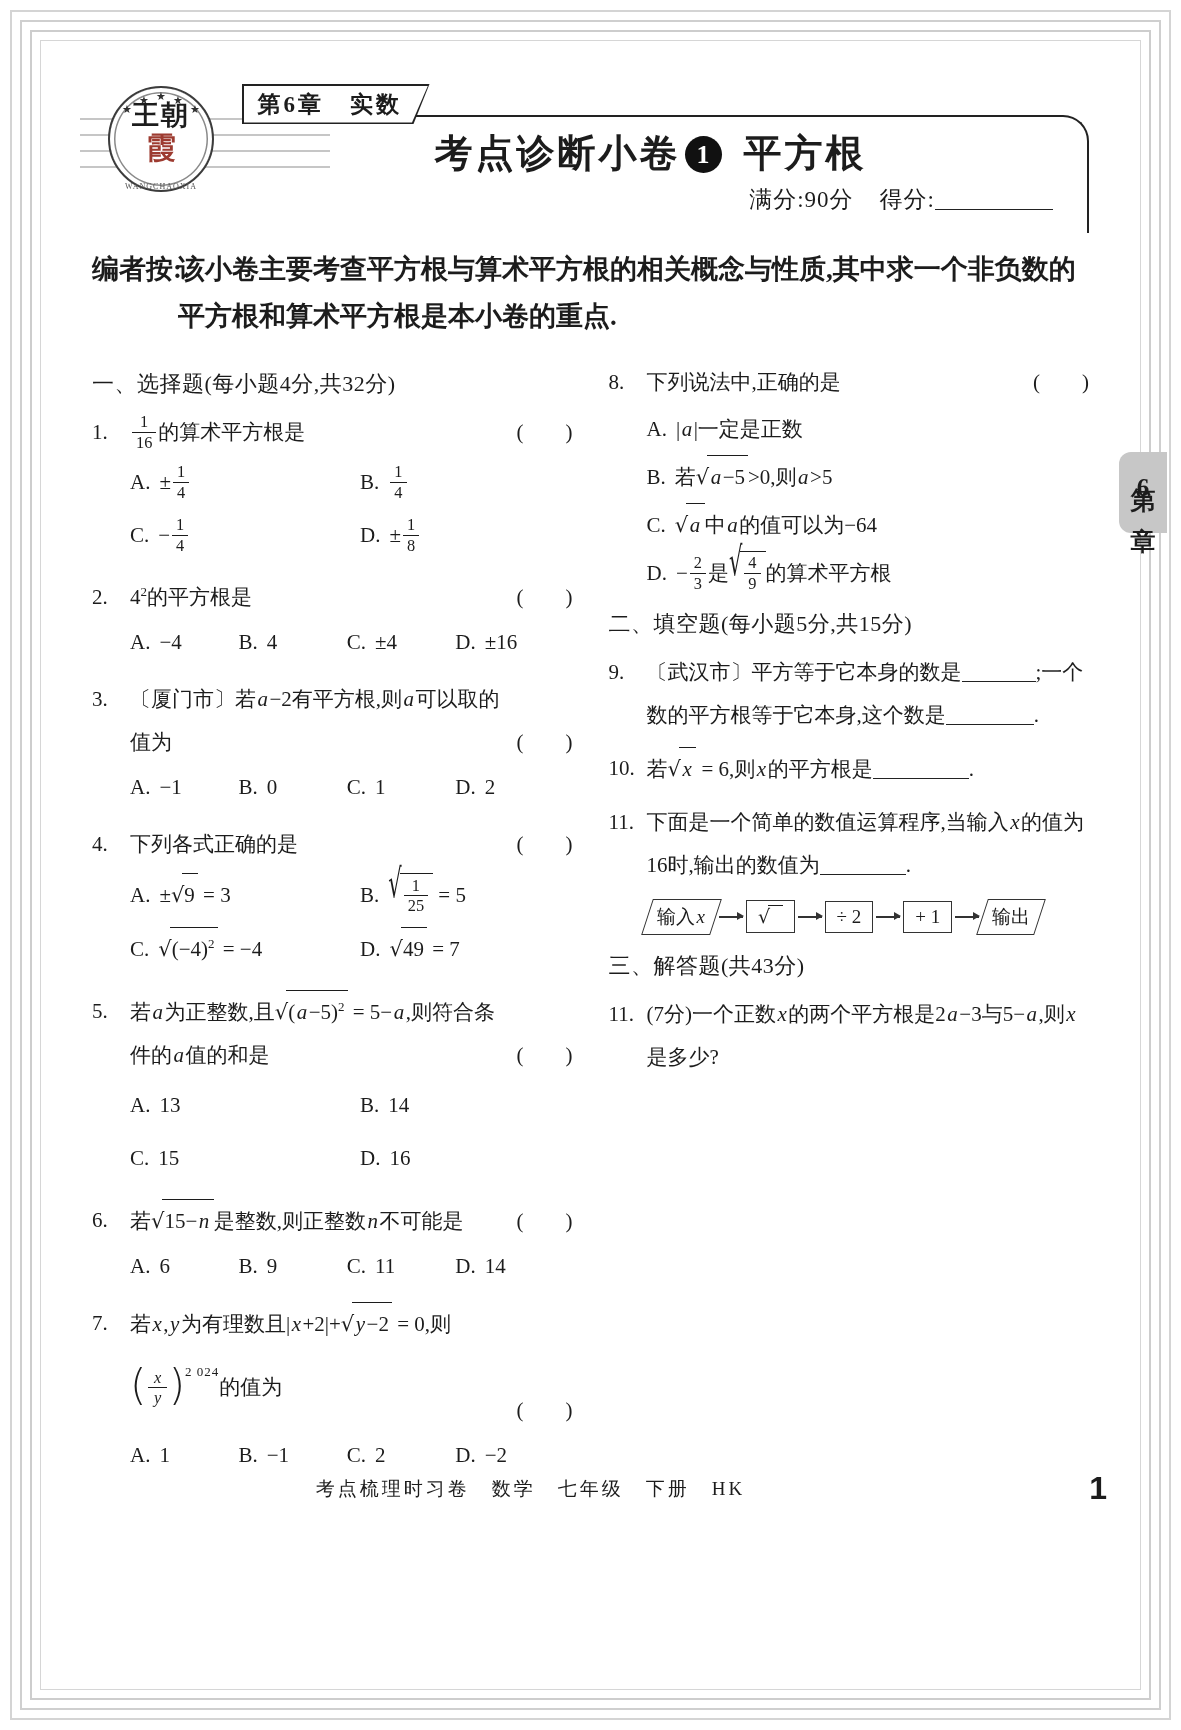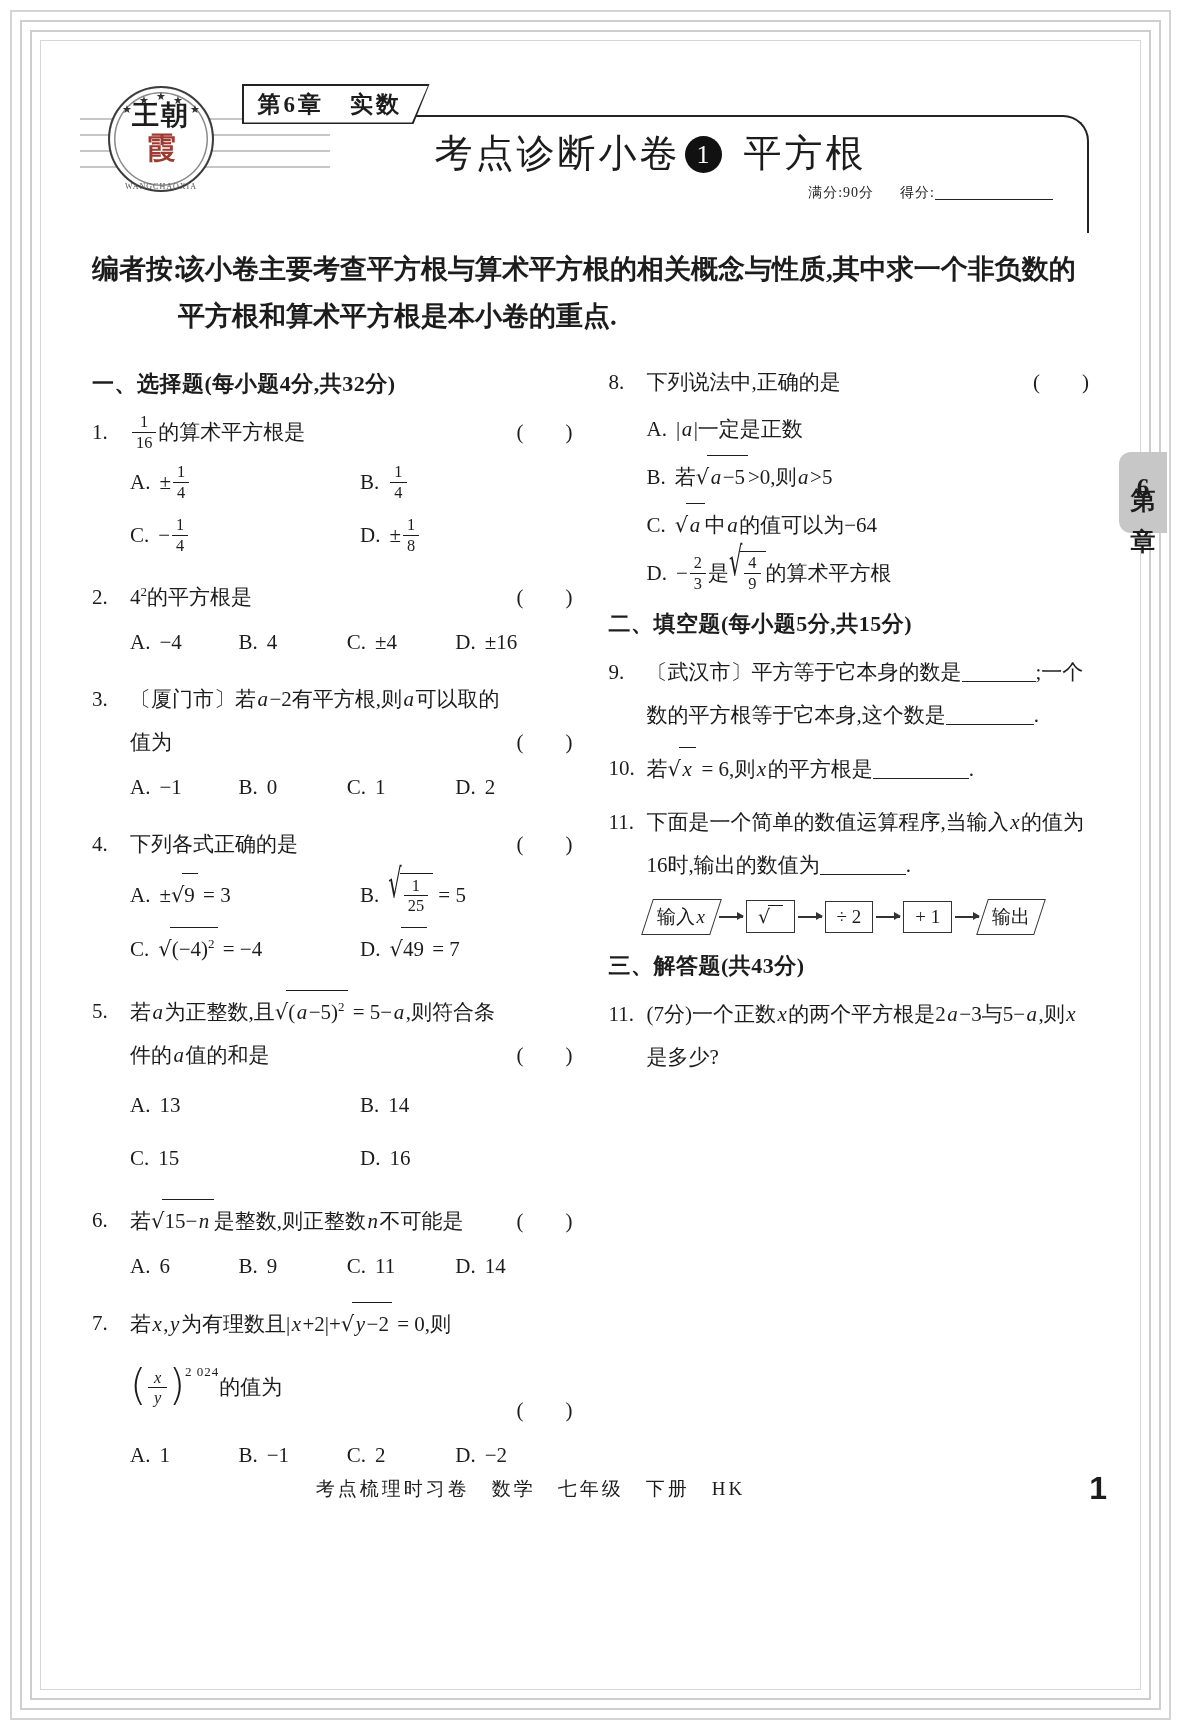--- a/index.html
+++ b/index.html
@@ -30,39 +30,39 @@
   .badge-outer { position:absolute; left:150px; top:0; background:#222; padding:1.5px;
                  clip-path:polygon(0 0, 100% 0, calc(100% - 16px) 100%, 0 100%); }
   .badge-inner { background:#fff; padding:3px 26px 3px 14px;
                  clip-path:polygon(0 0, 100% 0, calc(100% - 16px) 100%, 0 100%);
                  font-size:23px; font-weight:bold; letter-spacing:3px; }
 
   .header-rule { position:absolute; left:240px; right:0; top:31px; height:118px;
                  border-top:2px solid #222; border-right:2px solid #222; border-top-right-radius:26px; }
 
   .title-row { position:absolute; left:160px; right:40px; top:44px; text-align:center;
-               font-size:38px; font-weight:normal; letter-spacing:3px; white-space:nowrap; }
+               font-size:38px; font-weight:bold; letter-spacing:3px; white-space:nowrap; }
   .circle-num { display:inline-block; width:37px; height:37px; border-radius:50%; background:#111;
                 color:#fff; font-size:26px; line-height:37px; text-align:center; letter-spacing:0;
                 vertical-align:3px; margin:0 8px 0 4px; }
   .topic { margin-left:14px; }
 
-  .score-row { position:absolute; right:36px; top:100px; font-size:14px; letter-spacing:1px;margin-left:24px; }
+  .score-row { position:absolute; right:36px; top:100px; font-size:23px; letter-spacing:1px;margin-left:24px; }
   .score-row .gap { display:inline-block; width:26px; }
   .score-blank { display:inline-block; width:118px; border-bottom:1.5px solid #222; height:1em; vertical-align:-3px; }
 
   
   .editor { position:relative; margin-top:10px; padding-left:86px; font-size:27px; font-weight:600; line-height:1.75; }
   .editor-label { position:absolute; left:0; top:0; font-weight:bold; }
 
   
   .cols { display:flex; gap:36px; margin-top:20px; }
   .col { flex:1; min-width:0; }
 
-  .section-title { font-size:22px; font-weight:bold; margin:8px 0 12px; letter-spacing:0.5px; }
+  .section-title { font-size:22px; font-weight:normal; margin:8px 0 12px; letter-spacing:0.5px; }
 
   .question { margin-bottom:10px; font-size:21px; }
   .qrow { display:flex; }
   .qnum { flex:none; width:38px; line-height:2.05; }
   .qbody { flex:1; min-width:0; }
   .stem { display:flex; line-height:2.05; }
   .stem-text { flex:1; min-width:0; }
   .bracket { flex:none; align-self:flex-end; padding-left:6px; white-space:nowrap; }
 
   .opts { margin:2px 0 4px; }

